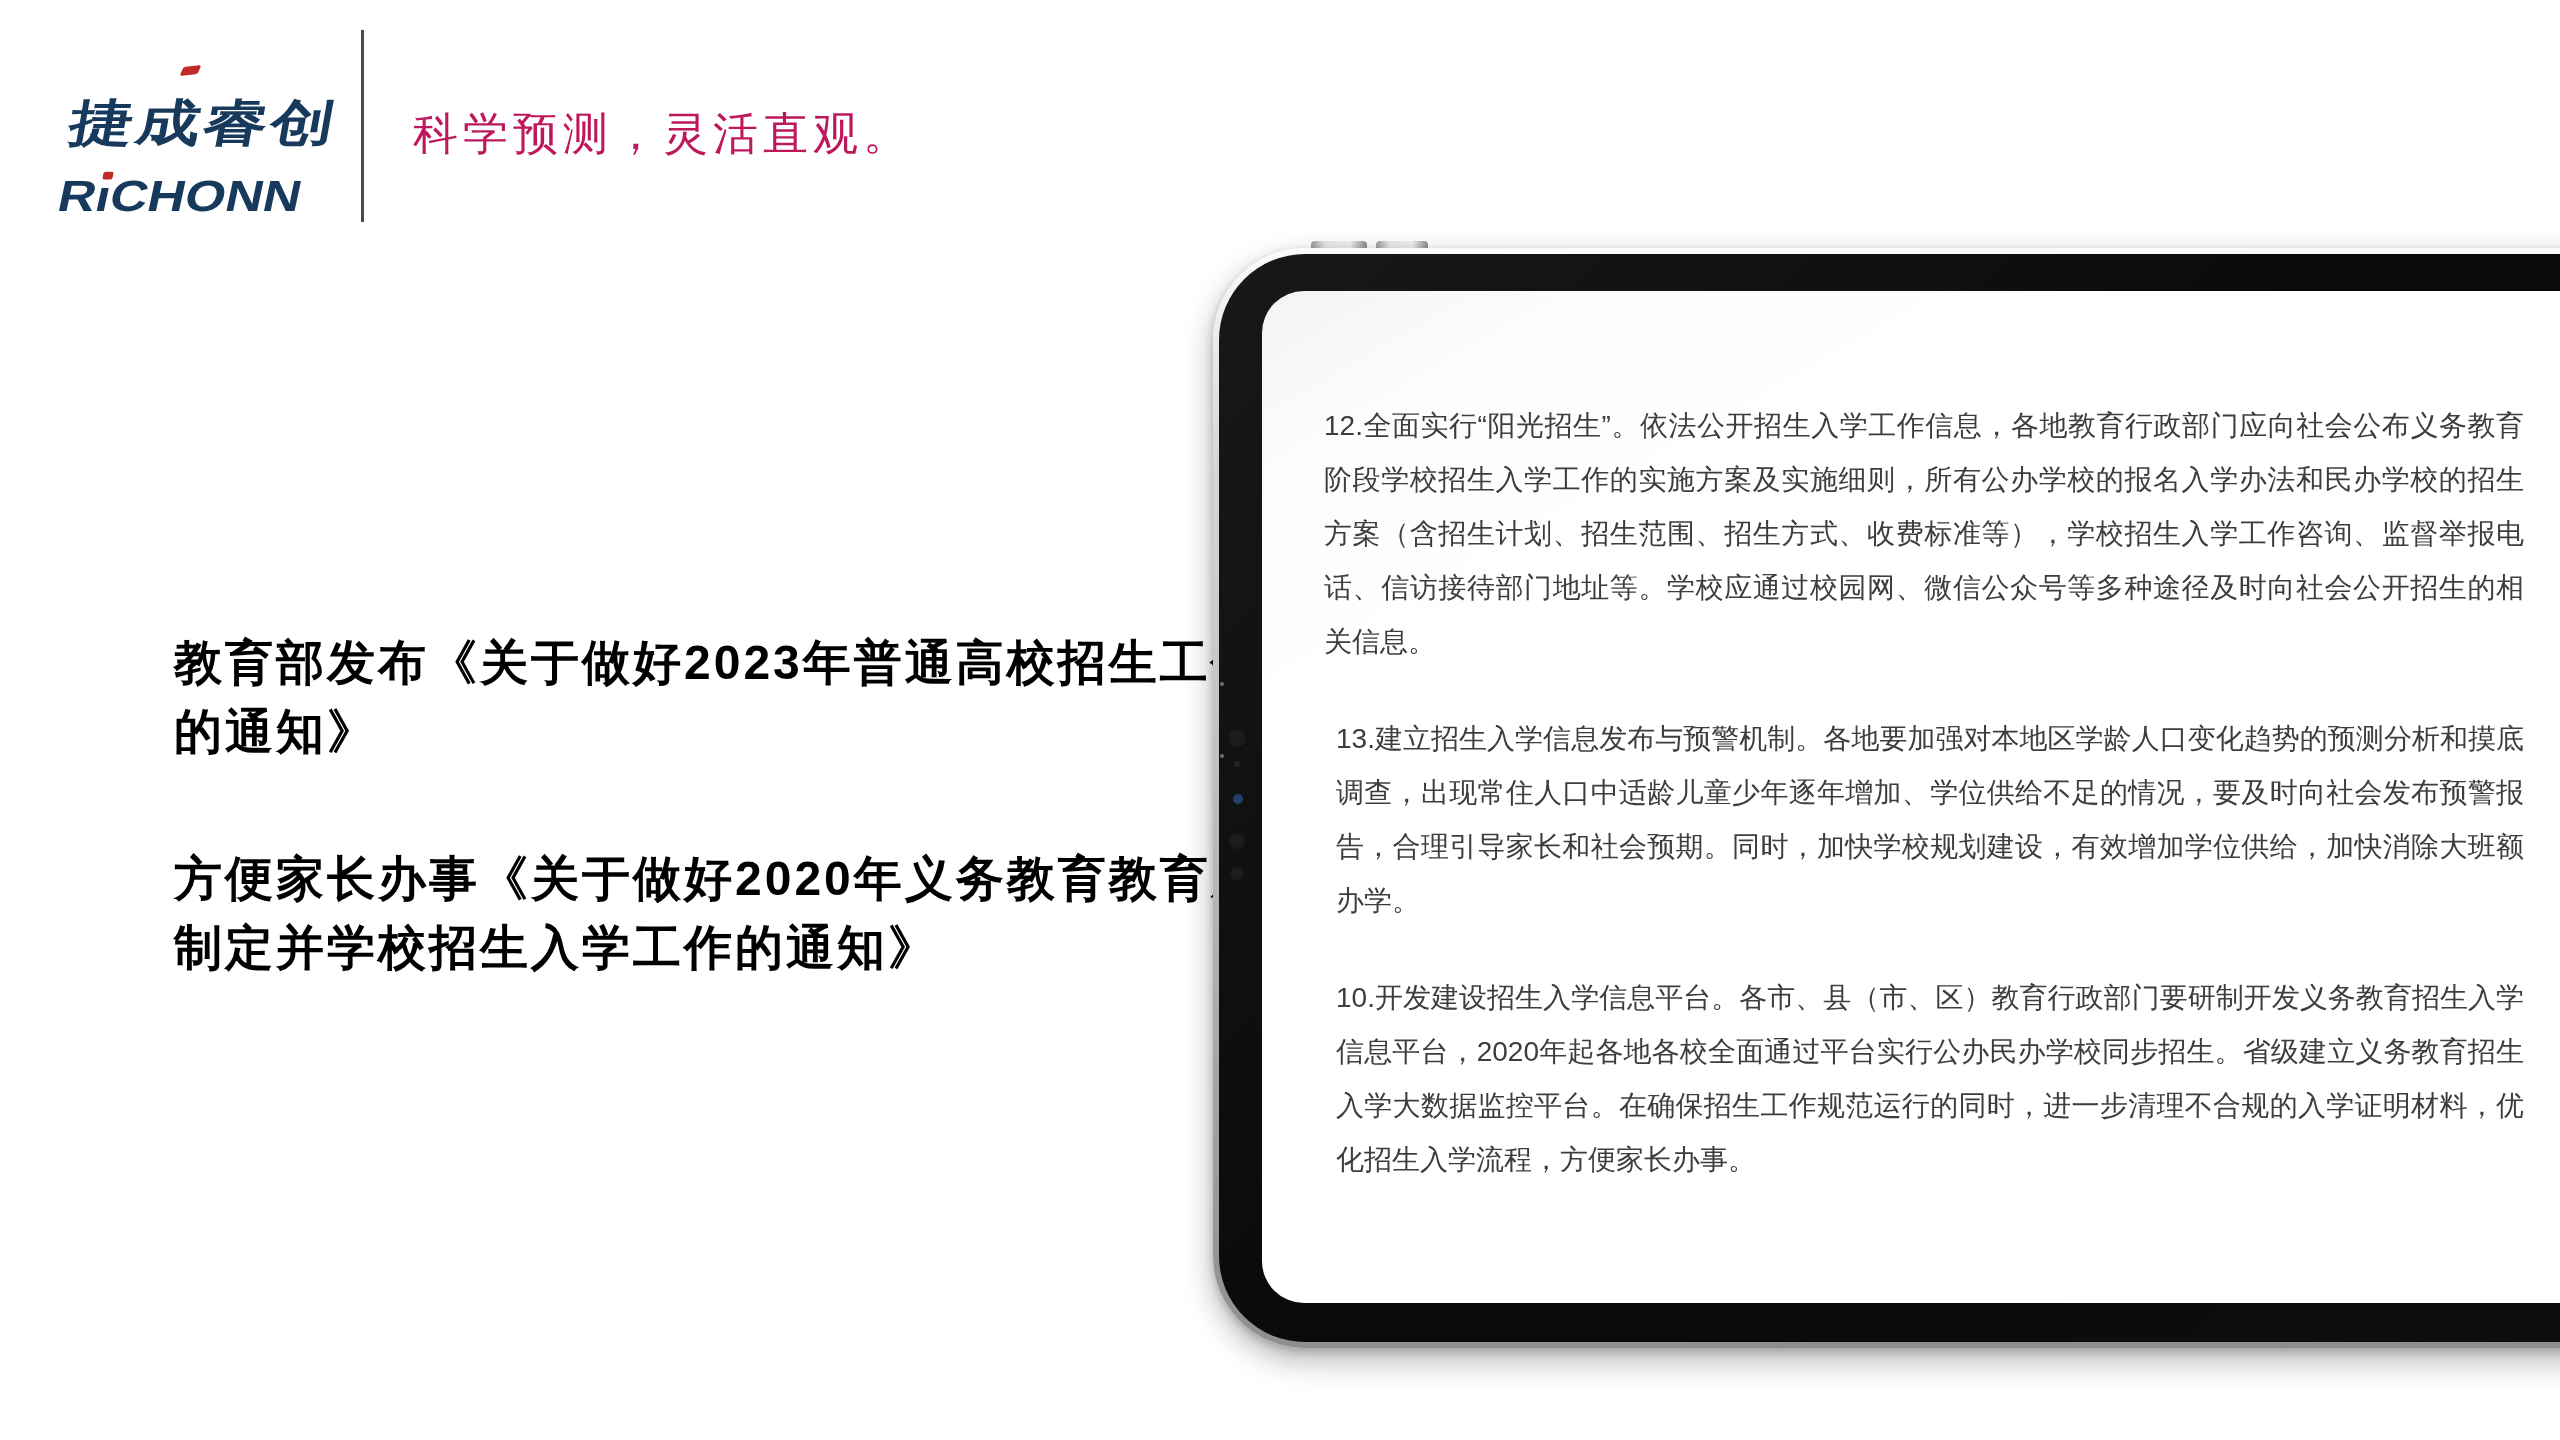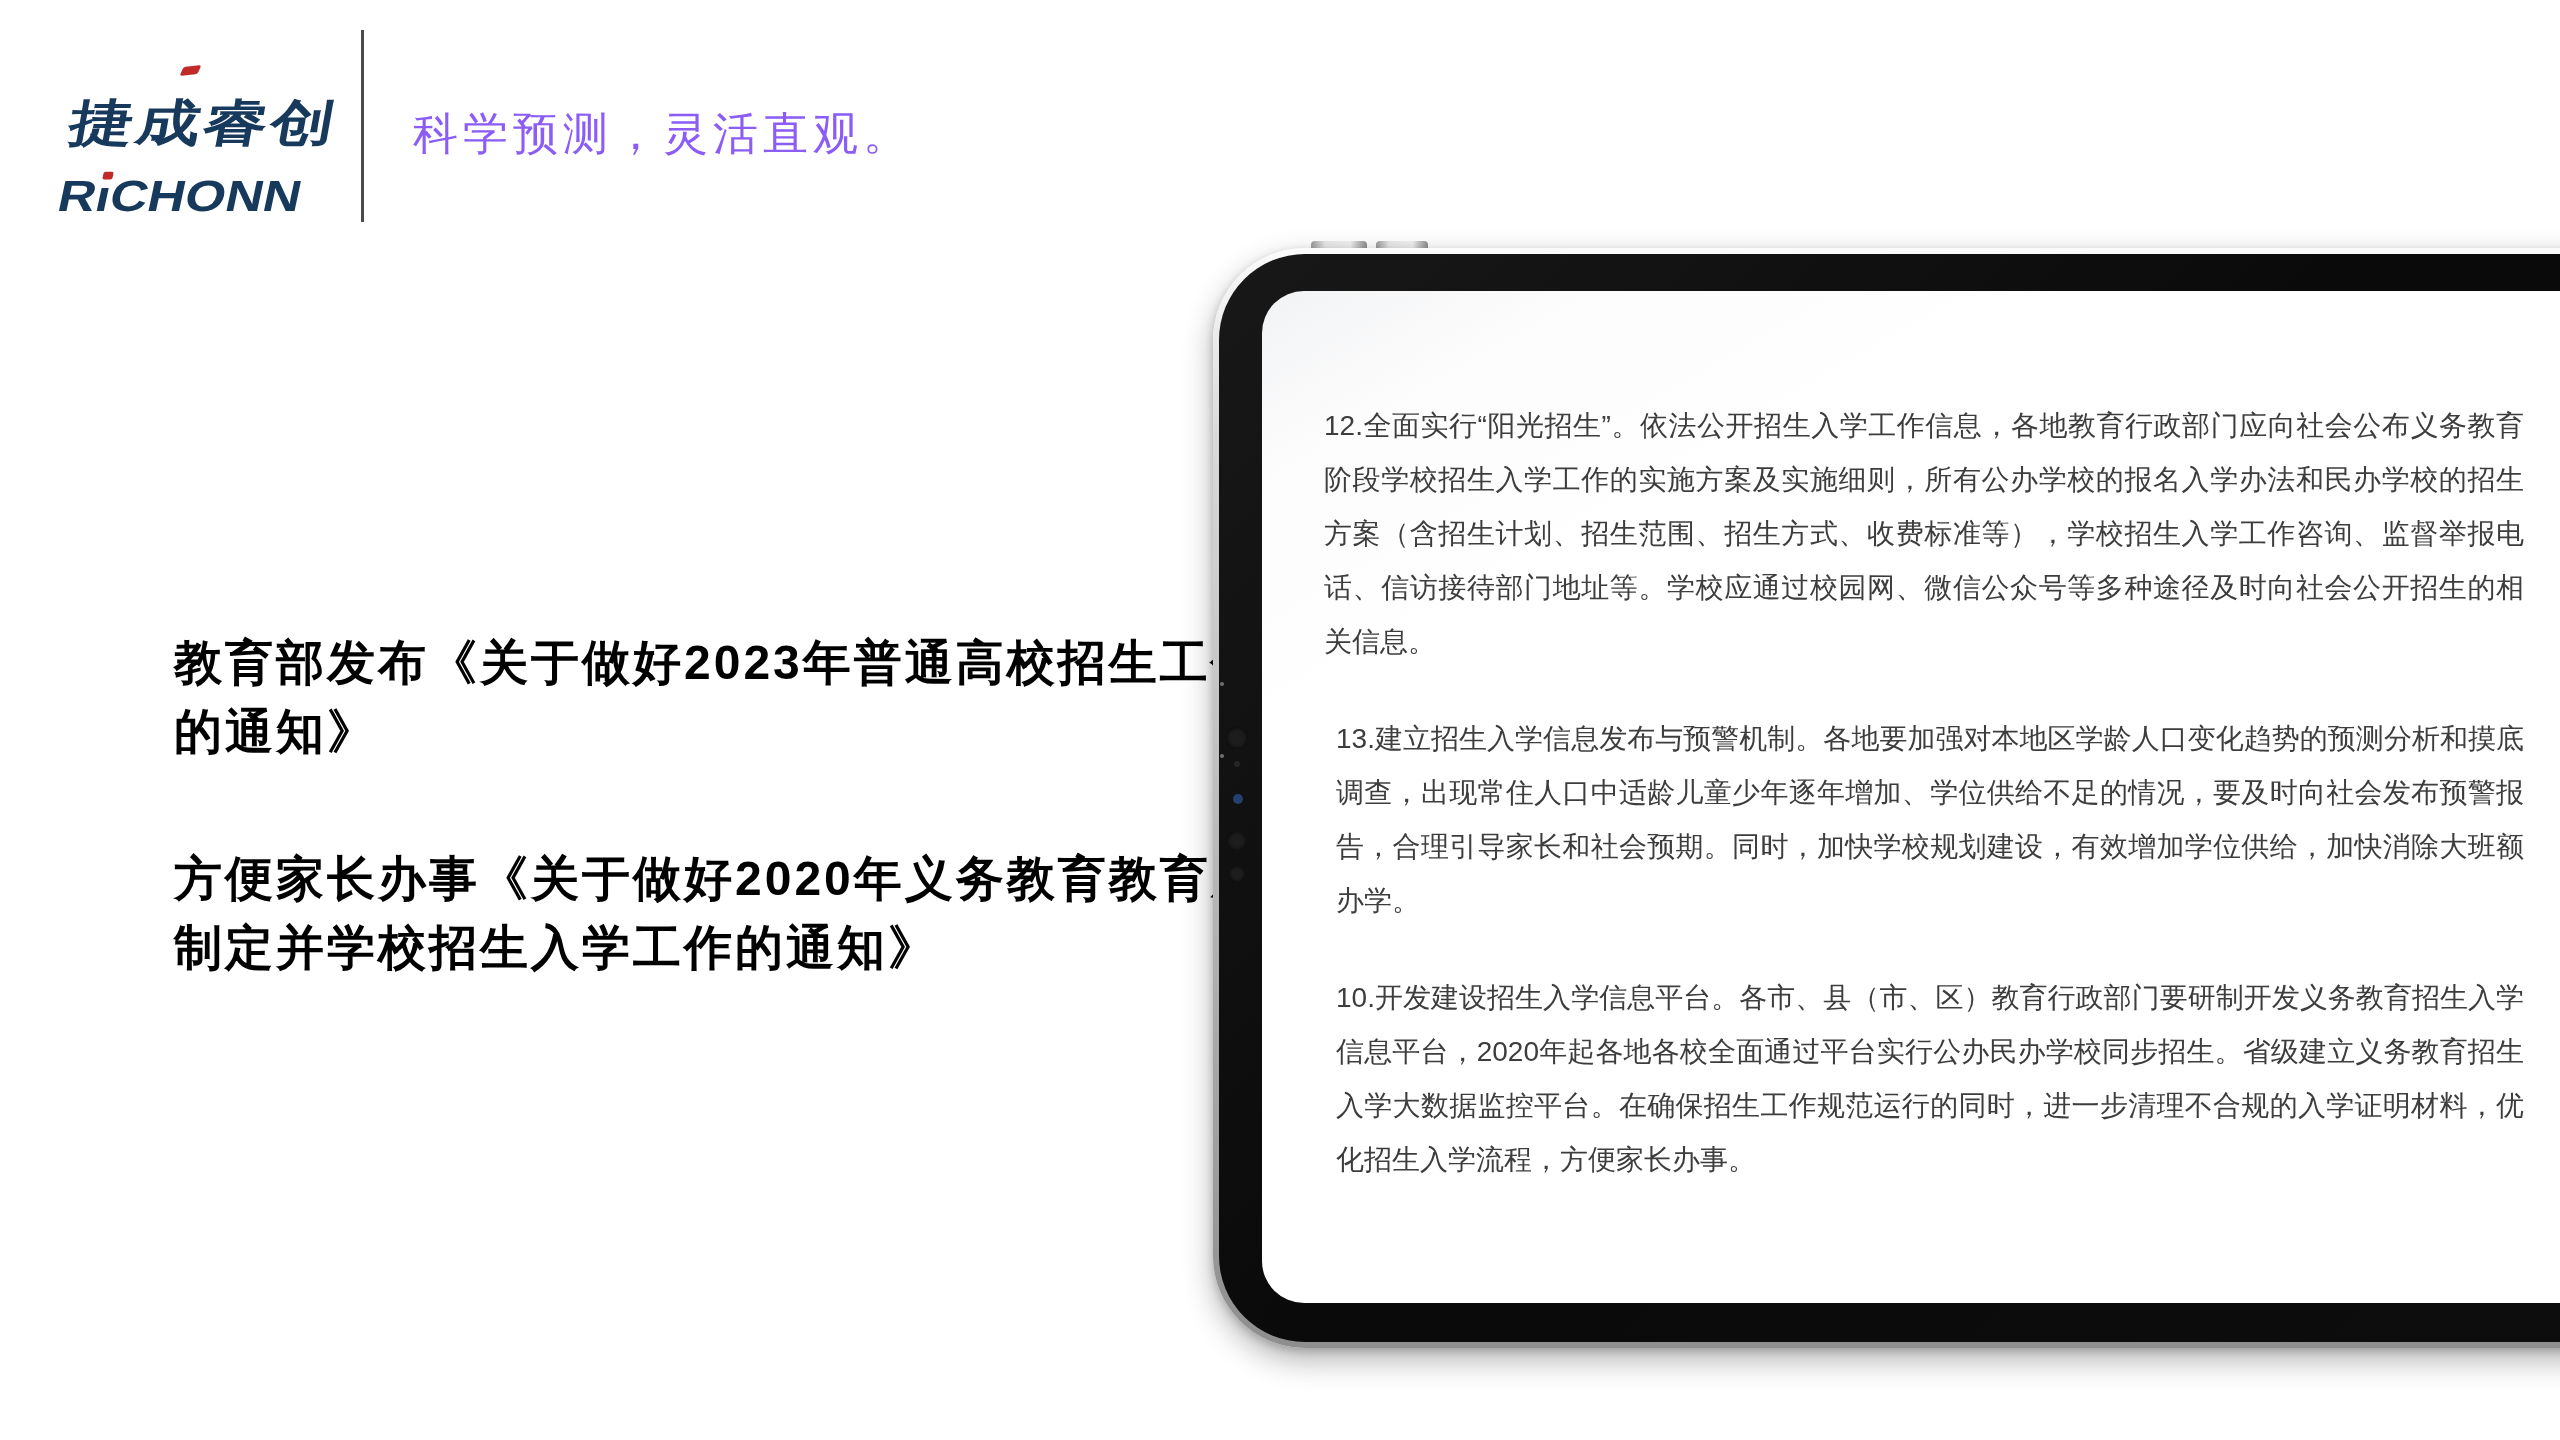--- a/index.html
+++ b/index.html
@@ -53,21 +53,21 @@
     position: absolute;
     left: 361px; top: 30px;
     width: 3px; height: 192px;
     background: #4b4b4b;
   }
   .tagline {
     position: absolute;
     left: 413px; top: 104px;
     font-family: "Liberation Serif", "DejaVu Serif", serif;
     font-size: 45px;
-    color: #8b5cf6;
+    color: #be185d;
     letter-spacing: 5px;
     white-space: nowrap;
   }
 
   
   .headlines { position: absolute; left: 174px; top: 628px; width: 1100px; }
   .headline {
     width: 1095px;
     font-family: Liberation Sans, sans-serif;
     font-size: 48px;

